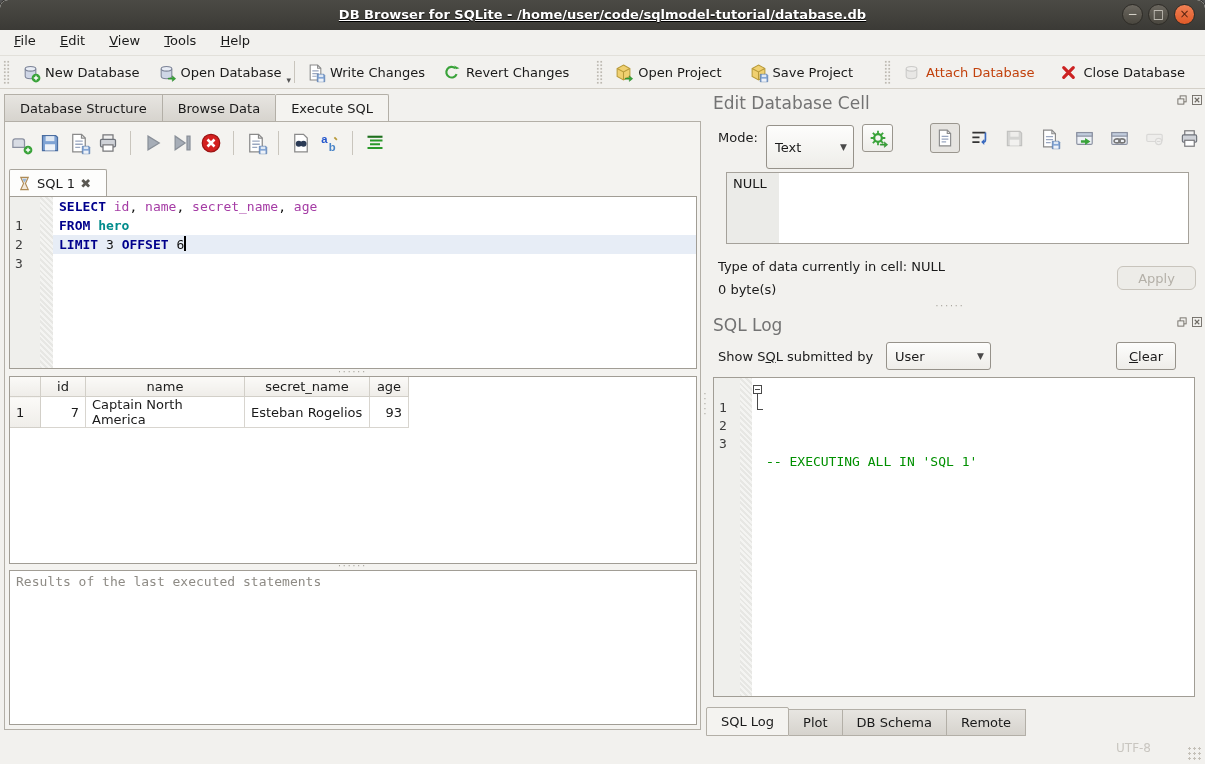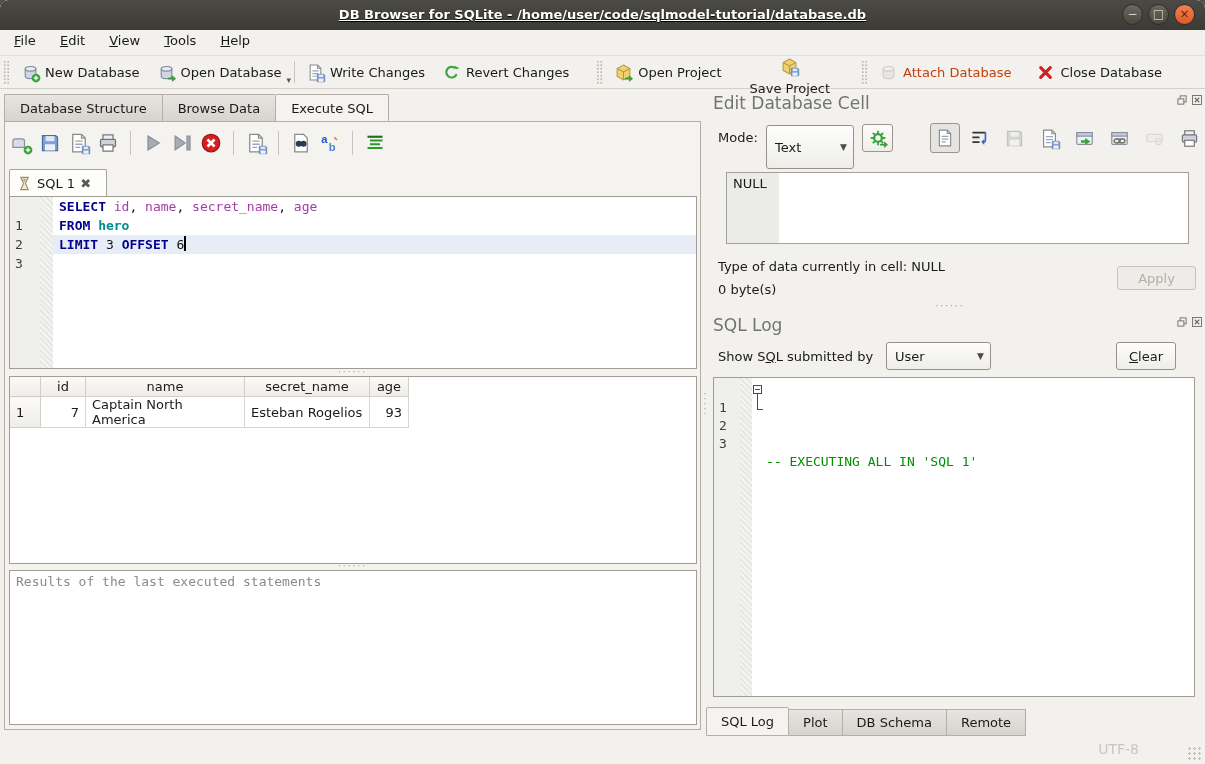--- a/index.html
+++ b/index.html
@@ -145,21 +145,21 @@
   
   .btabs{position:absolute;left:706px;top:707px;display:flex;align-items:flex-end;}
   .btab{height:25px;line-height:25px;padding:0 14px;background:linear-gradient(#e7e5e1,#d6d3cd);
     border:1px solid #b3afa7;border-left:none;}
   .btab:first-child{border-left:1px solid #b3afa7;}
   .btab.active{background:#f4f3f0;height:27px;line-height:27px;border-radius:2px 2px 0 0;
     border-left:1px solid #b3afa7;}
 
   
   .statusbar{position:absolute;left:0;top:736px;width:1205px;height:28px;background:#f2f1ee;}
-  .encoding{position:absolute;right:66px;top:5px;color:#c9c6c0;font-size:14px;}
+  .encoding{position:absolute;right:54px;top:5px;color:#c9c6c0;font-size:12px;}
   .grip{position:absolute;right:4px;bottom:4px;width:14px;height:14px;
     background-image:radial-gradient(#c4c0b8 1.2px,transparent 1.3px);background-size:5px 5px;}
 </style>
 </head>
 <body>
 
 <svg width="0" height="0" style="position:absolute">
   <defs>
     <symbol id="s-db" viewBox="0 0 16 16">
         <path d="M3 4.5v7c0 1.4 2.2 2.3 5 2.3s5-.9 5-2.3v-7" fill="#cfd6e6" stroke="#7d8498"></path>
@@ -343,21 +343,21 @@
             <use href="#s-cube"></use>
           </svg>
           <span class="badge">
             <svg>
               <use href="#s-arr"></use>
             </svg>
           </span>
         </span>
       <span>Open Project</span>
     </span>
-    <span class="tbtn" style="margin-left:10px;flex-direction:column;">
+    <span class="tbtn" style="margin-left:10px;">
       <span class="icon">
           <svg>
             <use href="#s-cube"></use>
           </svg>
           <span class="badge">
             <svg>
               <use href="#s-floppy"></use>
             </svg>
           </span>
         </span>
@@ -606,21 +606,21 @@
       </span>
   </div>
 
   <div class="nullbox">
     <span class="gut"></span>
     <span class="val">NULL</span>
   </div>
 
   <div class="label" style="left:718px;top:259px;">Type of data currently in cell: NULL</div>
   <div class="label" style="left:718px;top:282px;">0 byte(s)</div>
-  <div class="btn disabled" style="left:1117px;top:266px;width:79px;height:24px;">Apply</div>
+  <div class="btn disabled" style="left:1117px;top:266px;width:79px;height:24px;border-radius:6px;">Apply</div>
 
   <div class="hsplit" style="left:700px;width:500px;top:303px;">······</div>
 
   <div class="dock-title" style="left:713px;top:315px;">SQL Log</div>
   <div class="dock-icons" style="left:1176px;top:316px;">
     <span class="icon" style="width:12px;height:12px;">
         <svg>
           <use href="#s-float"></use>
         </svg>
       </span>

